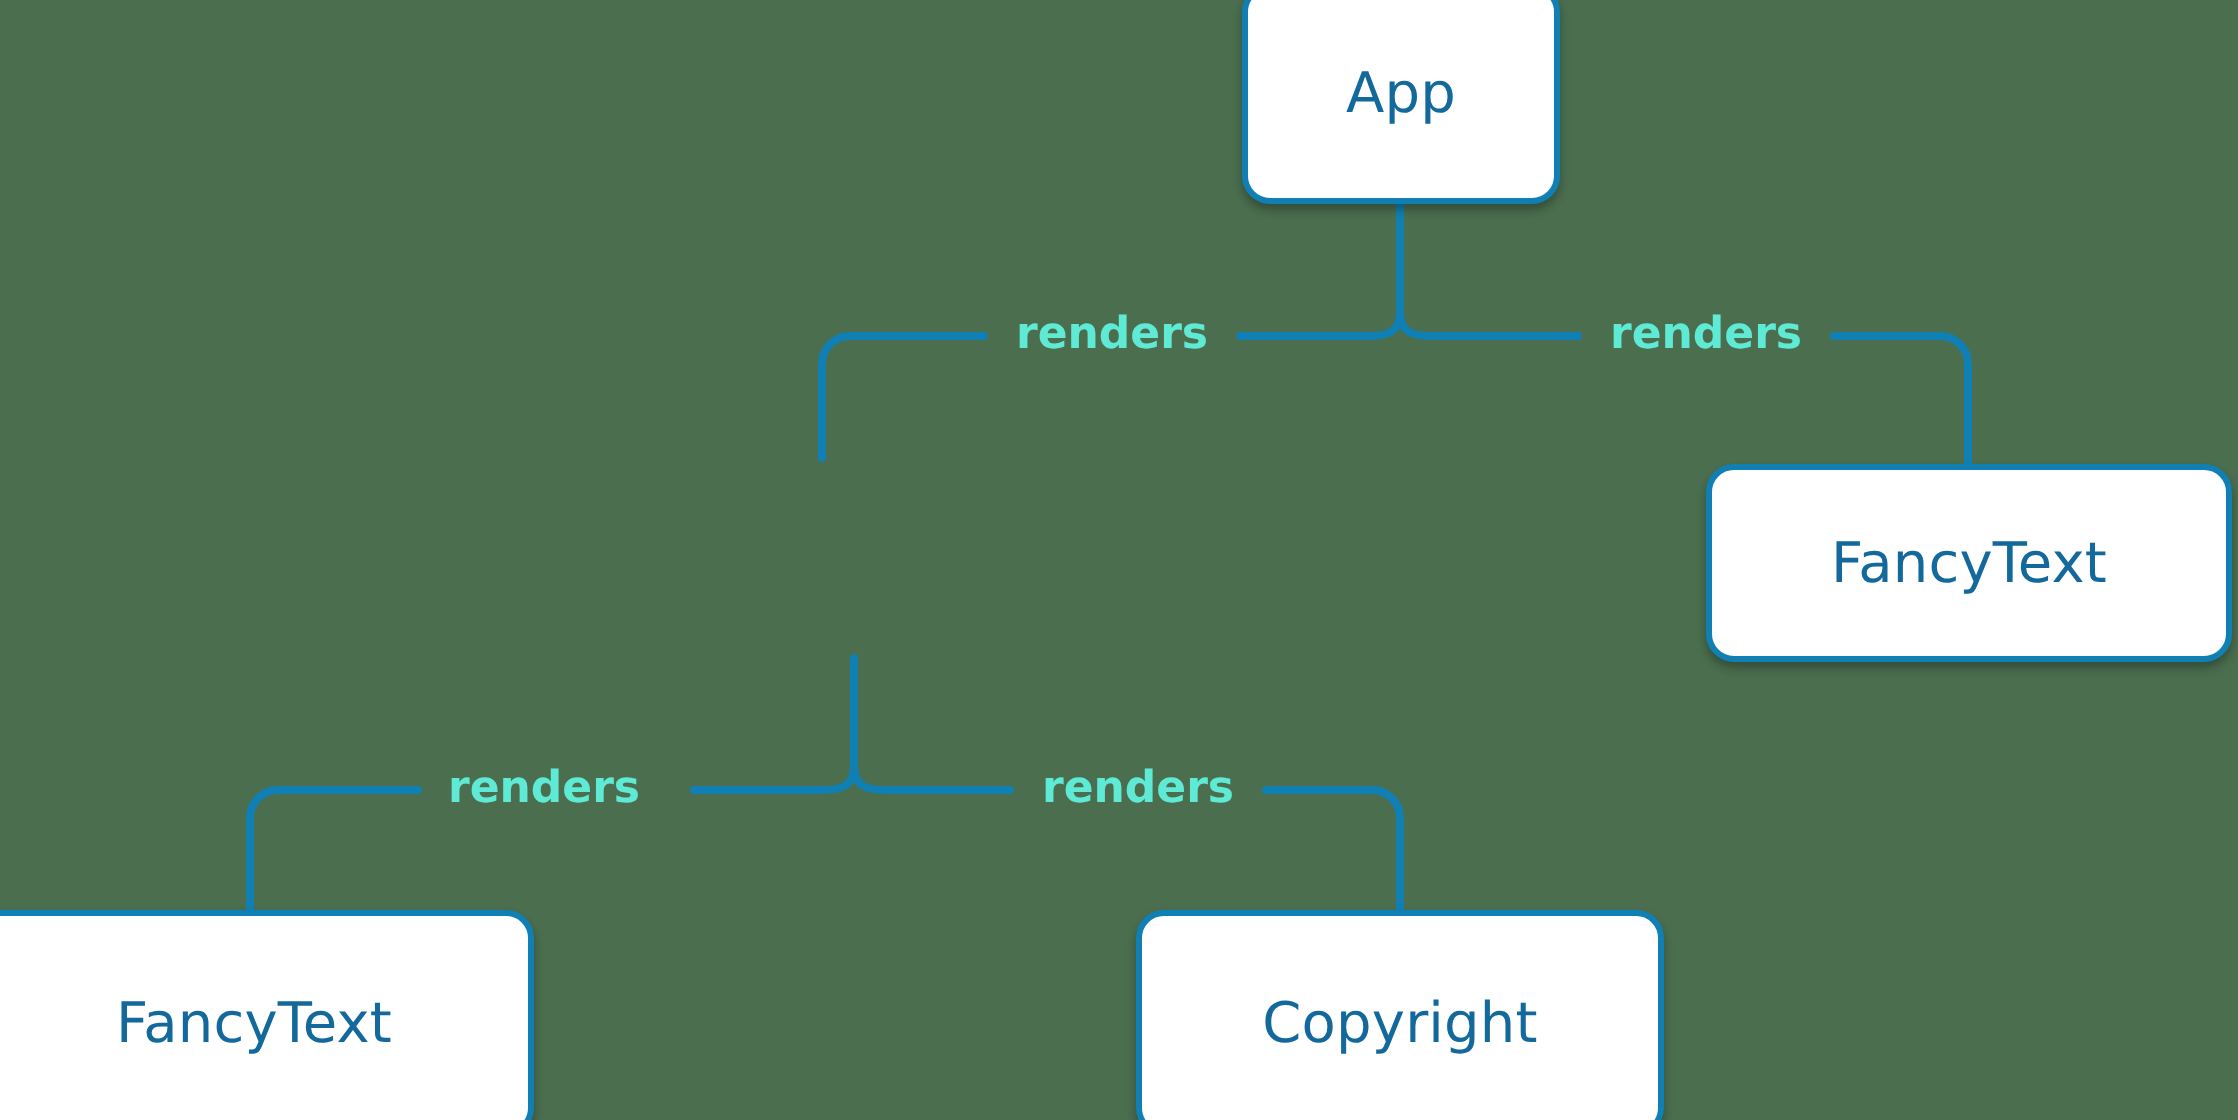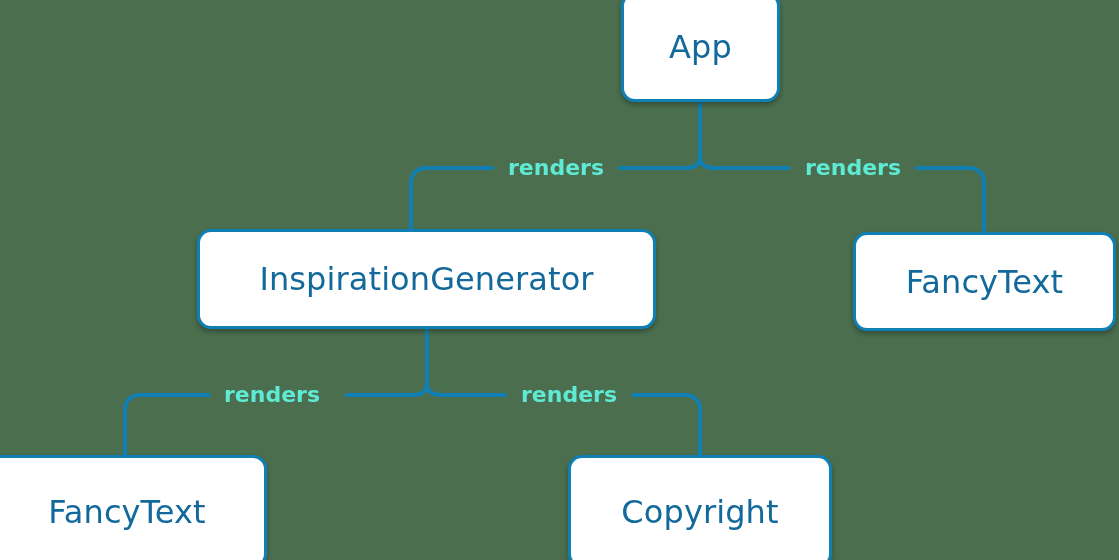--- a/index.html
+++ b/index.html
@@ -35,21 +35,21 @@
     border: 3px solid #1080b4;
     border-radius: 14px;
     box-shadow: 0 3px 5px rgba(0,0,0,0.30);
     display: flex;
     align-items: center;
     justify-content: center;
     z-index: 2;
   }
   .node-label {
     color: #13699b;
-    font-size: 32px;
+    font-size: 28px;
     line-height: 1;
     letter-spacing: 0.1px;
     white-space: nowrap;
   }
   .edge-label {
     position: absolute;
     color: #5eead4;
     font-size: 22px;
     font-weight: bold;
     line-height: 1;
@@ -89,23 +89,20 @@
   <span class="edge-label" style="left:853px; top:168px;">renders</span>
 
   <span class="edge-label" style="left:272px; top:395px;">renders</span>
 
   <span class="edge-label" style="left:569px; top:395px;">renders</span>
 
   <div class="node-box" style="left:621px; top:-8px; width:159px; height:110px;">
     <span class="node-label">App</span>
   </div>
 
-  <div class="node-box" style="left:197px; top:229px; width:459px; height:100px;">
-    <span class="node-label">InspirationGenerator</span>
-  </div>
 
   <div class="node-box" style="left:853px; top:232px; width:263px; height:99px;">
     <span class="node-label">FancyText</span>
   </div>
 
   <div class="node-box" style="left:-13px; top:455px; width:280px; height:113px;">
     <span class="node-label">FancyText</span>
   </div>
 
   <div class="node-box" style="left:568px; top:455px; width:264px; height:113px;">

